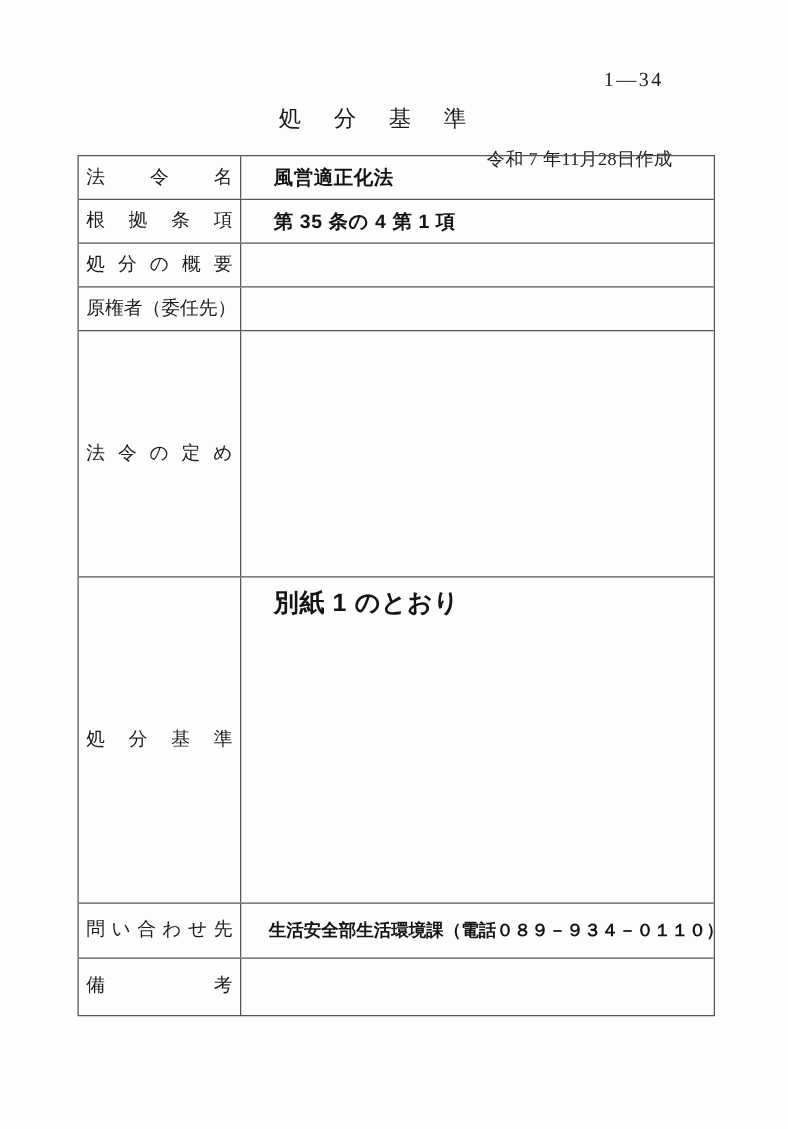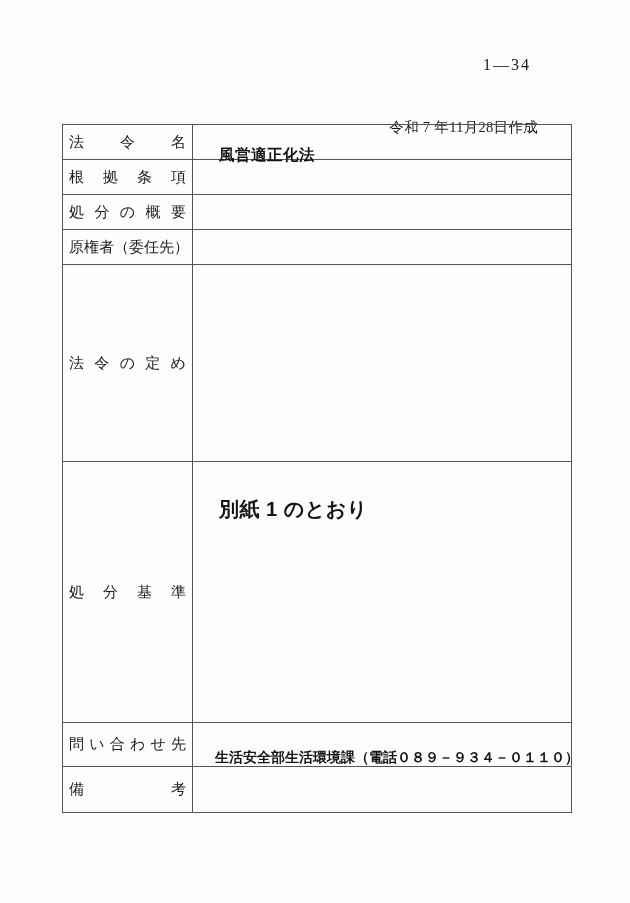--- a/index.html
+++ b/index.html
@@ -81,41 +81,41 @@
     flex: 1 1 auto;
     display: flex;
     align-items: center;
     padding-left: 26px;
     font-family: "Liberation Sans", sans-serif;
     font-weight: bold;
     font-size: 15.5px;
     letter-spacing: 0.5px;
     color: #141414;
     white-space: nowrap;
-    margin-top: 27px;
   }
   .row-disposition-standards .cell-value {
     align-items: flex-start;
     padding-top: 7px;
     font-size: 20px;
   }
   .row-contact .cell-value {
     font-size: 14px;
     padding-left: 22px;
     letter-spacing: 0;
     text-align: right;
   }
 </style>
 </head>
 <body>
 
 <div class="page">
 
   <div class="page-number">1—34</div>
 
+  <div class="doc-title">処　分　基　準</div>
 
   <div class="created-date">令和 7 年11月28日作成</div>
 
   <div class="doc-table">
 
     <div class="row row-law-name">
       <div class="cell-label">
           <span>法</span>
           <span>令</span>
           <span>名</span>
@@ -123,20 +123,21 @@
       <div class="cell-value">風営適正化法</div>
     </div>
 
     <div class="row row-legal-basis">
       <div class="cell-label">
           <span>根</span>
           <span>拠</span>
           <span>条</span>
           <span>項</span>
         </div>
+      <div class="cell-value">第 35 条の 4 第 1 項</div>
     </div>
 
     <div class="row row-disposition-summary">
       <div class="cell-label">
           <span>処</span>
           <span>分</span>
           <span>の</span>
           <span>概</span>
           <span>要</span>
         </div>

